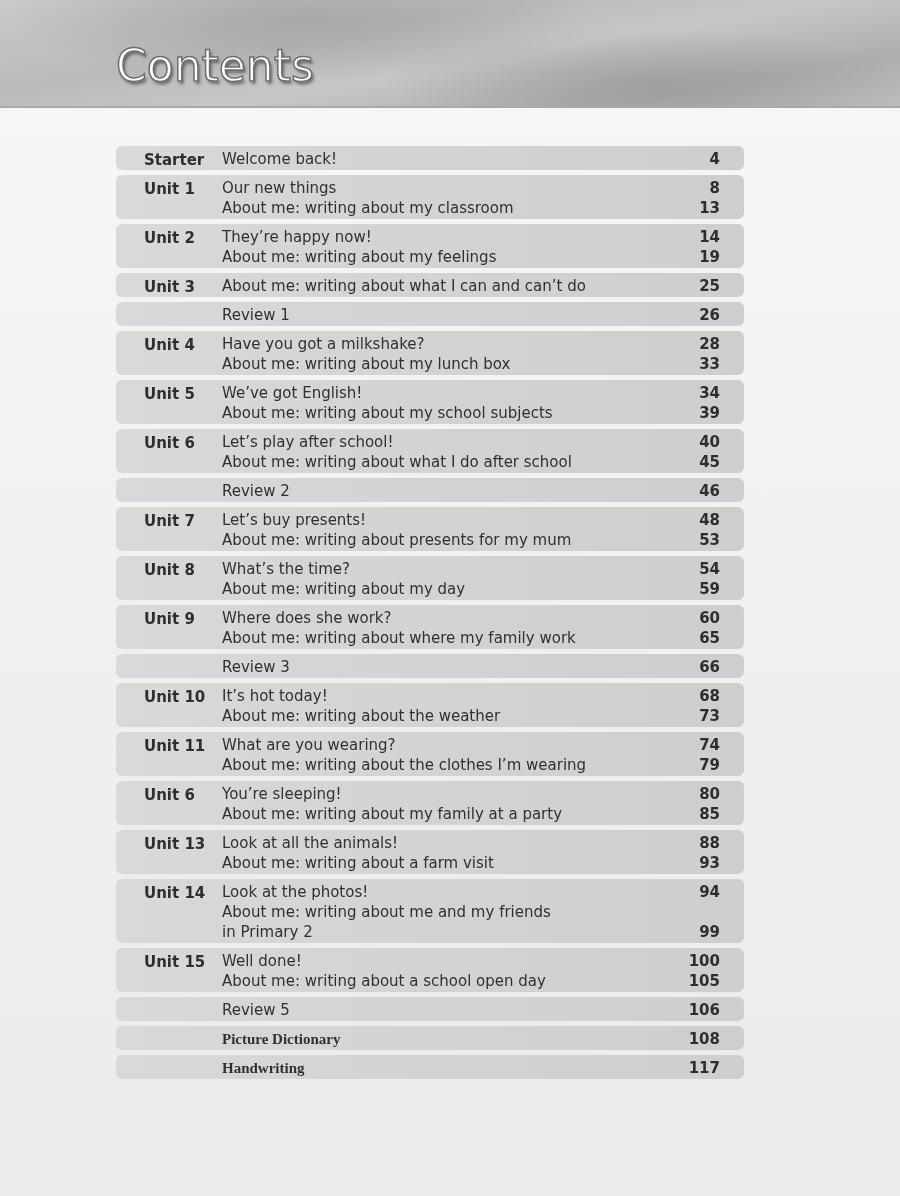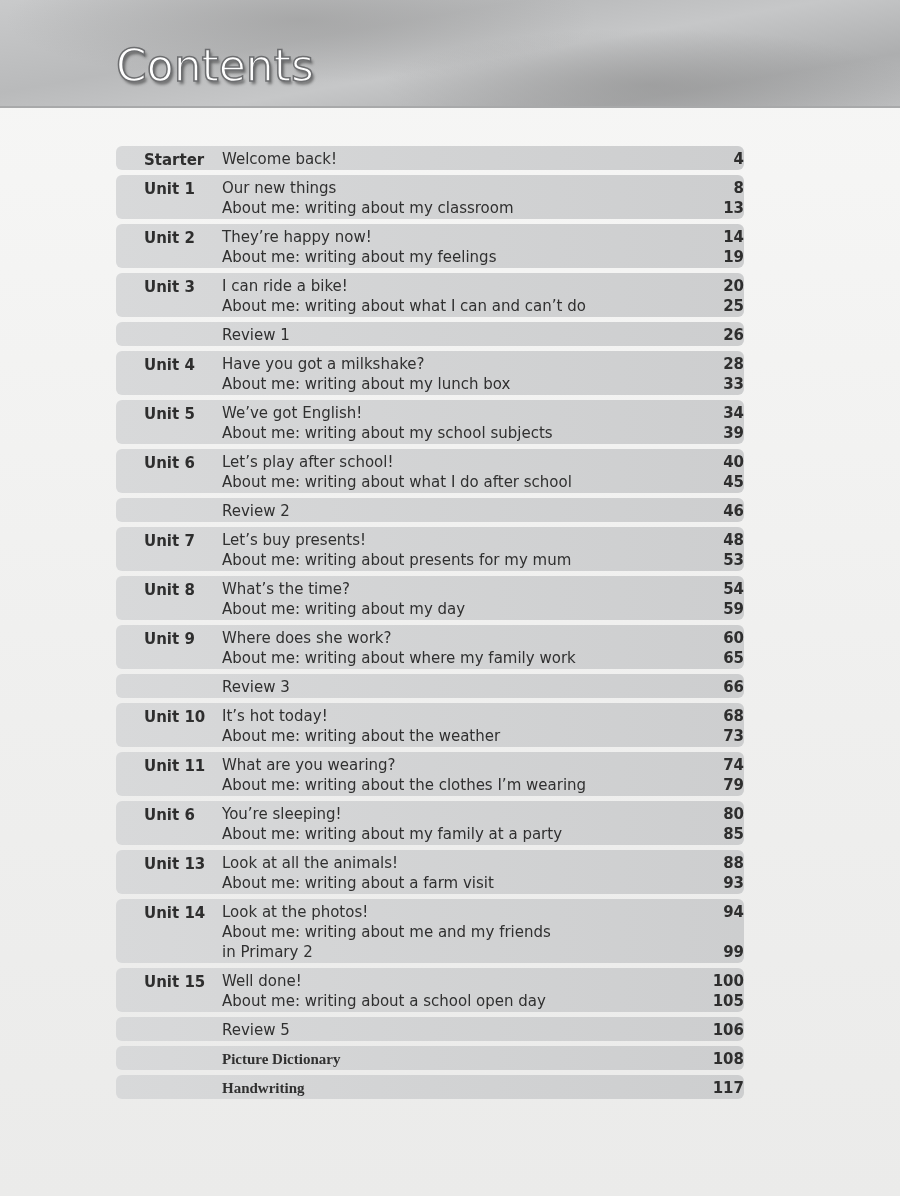--- a/index.html
+++ b/index.html
@@ -35,21 +35,21 @@
     position: relative; margin-bottom: 5px;
     background: linear-gradient(90deg, #d8d9da 0%, #d2d3d4 50%, #cdcecf 100%);
     border-radius: 6px;
     padding: 3px 0 1px 0;
     font-size: 15px; line-height: 20px;
   }
   .row .unit {
     position: absolute; left: 28px; top: 4px;
     font-weight: bold; color: #2e2e2e; font-size: 15px;
   }
-  .row .lines { margin-left: 106px; }
+  .row .lines { margin-left: 106px; margin-right: 24px; }
   .row .line { display: flex; justify-content: space-between; align-items: baseline; }
   .row .line .title { color: #303030; }
   .row .line .page { font-weight: bold; color: #2e2e2e; min-width: 40px; text-align: right; }
   .row.bold-title .title { font-weight: bold; font-family: Liberation Serif, serif; }
 </style>
 </head>
 <body>
 
 <div class="page-bg"></div>
 
@@ -90,24 +90,20 @@
         <div class="line">
           <span class="title">About me: writing about my feelings</span>
           <span class="page">19</span>
         </div>
       </div>
     </div>
     <div class="row">
       <span class="unit">Unit 3</span>
       <div class="lines">
         <div class="line">
-          <span class="title">I can ride a bike!</span>
-          <span class="page">20</span>
-        </div>
-        <div class="line">
           <span class="title">About me: writing about what I can and can’t do</span>
           <span class="page">25</span>
         </div>
       </div>
     </div>
     <div class="row">
       <span class="unit"></span>
       <div class="lines">
         <div class="line">
           <span class="title">Review 1</span>

